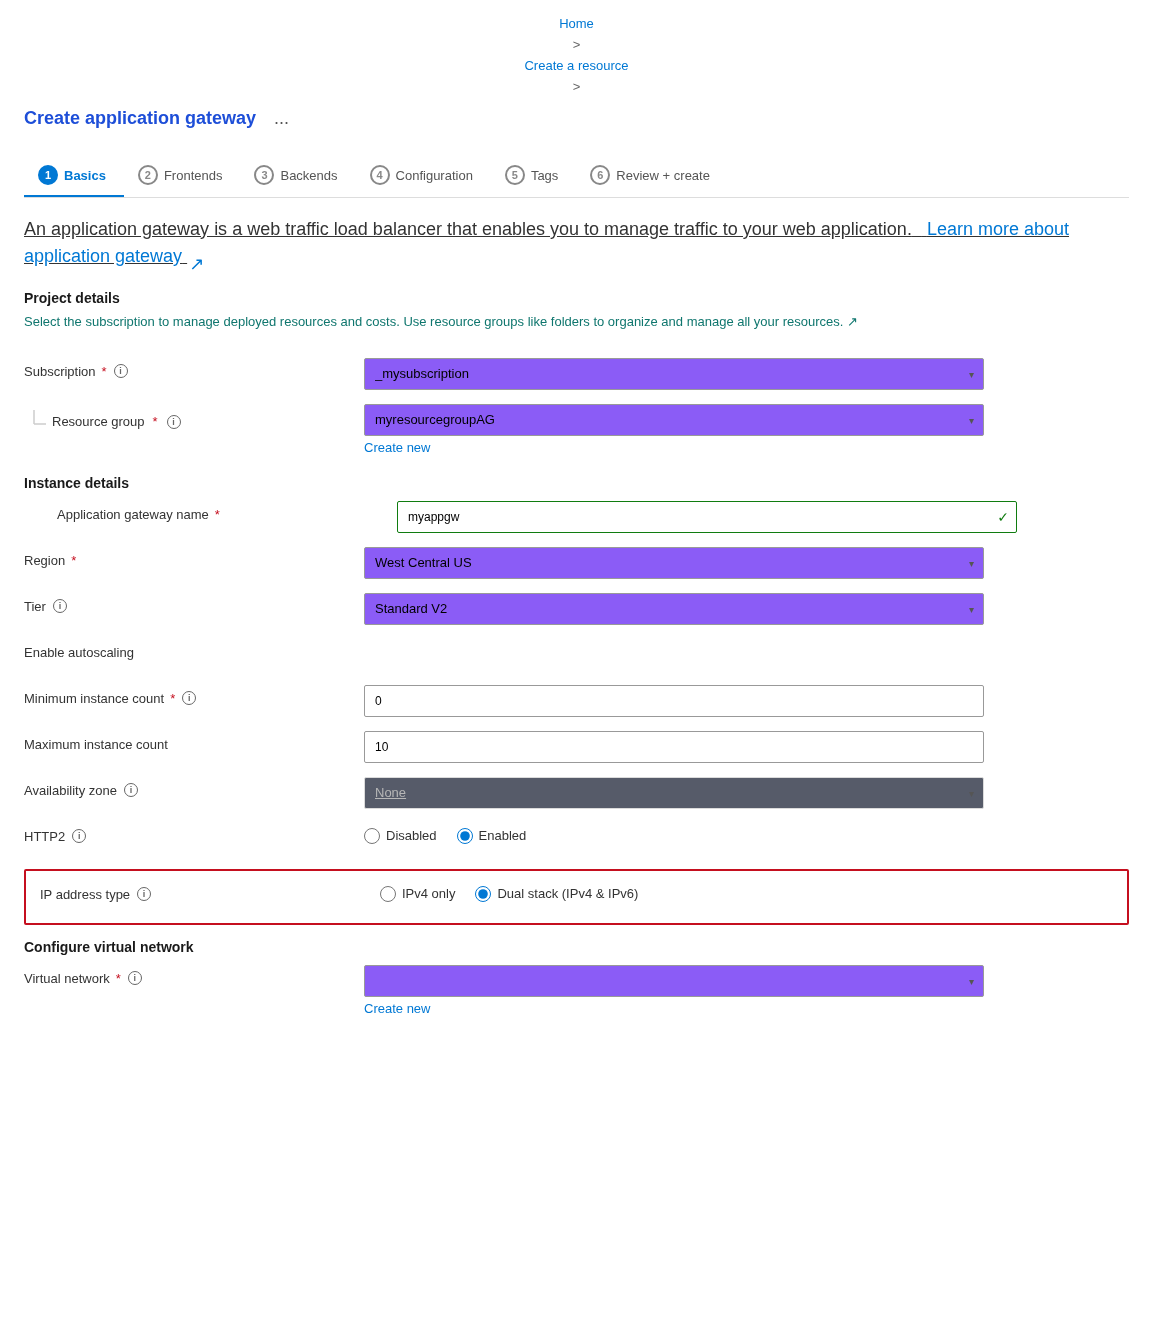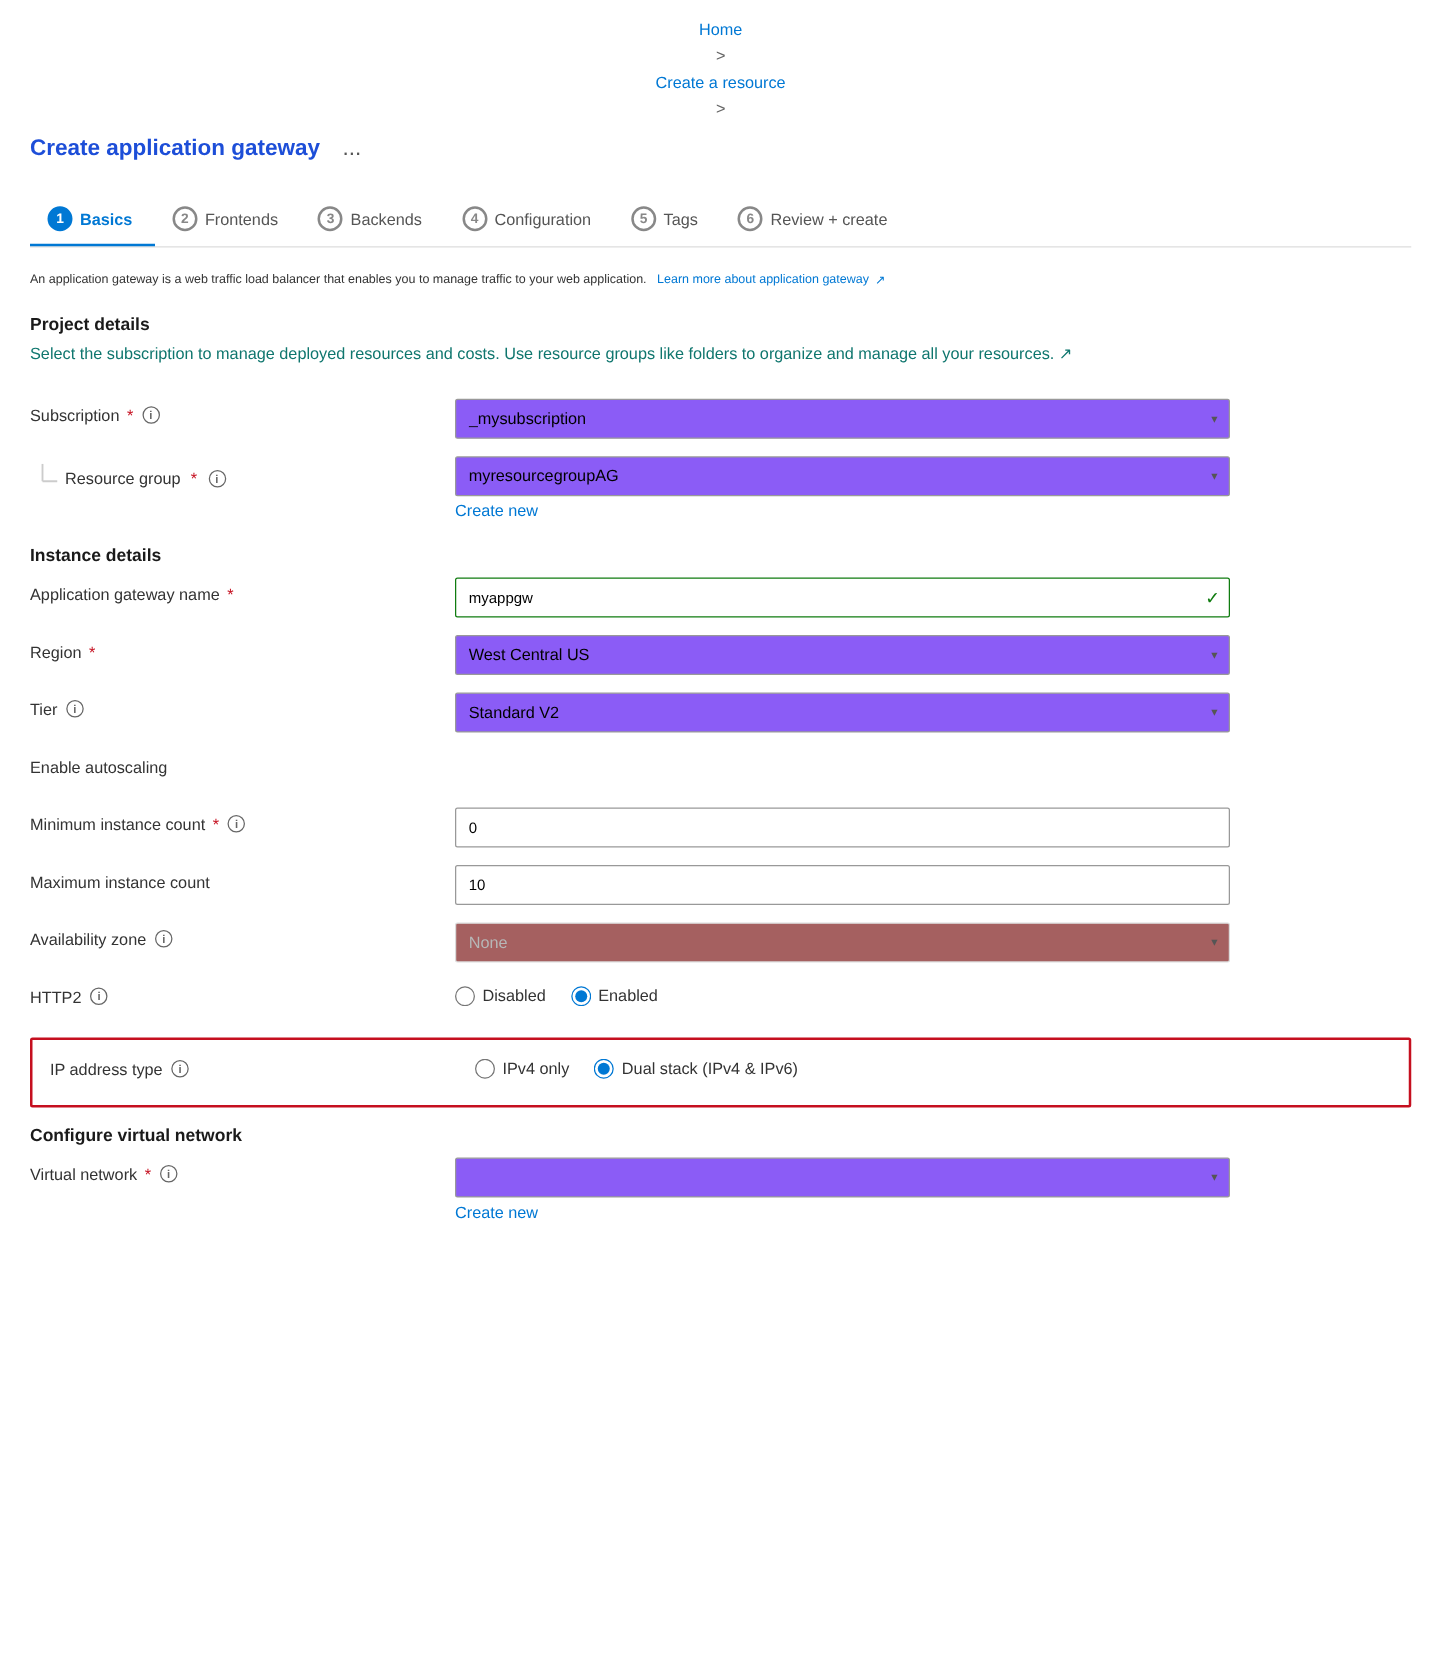--- a/index.html
+++ b/index.html
@@ -78,24 +78,25 @@
       border: 2px solid #888;
       color: #888;
     }
     .tab.active .tab-circle {
       background: #0078d4;
       border-color: #0078d4;
       color: #fff;
     }
     
     .description {
-      font-size: 10px;
+      font-size: 18px;
       color: #333;
       margin-bottom: 20px;
       line-height: 1.5;
+      text-decoration: underline;
     }
     .description a { color: #0078d4; text-decoration: none; }
     .ext-link-icon {
       display: inline-block;
       width: 12px;
       height: 12px;
       margin-left: 2px;
       vertical-align: middle;
     }
     
@@ -223,23 +224,24 @@
       border: 2px solid #c50f1f;
       border-radius: 2px;
       padding: 10px 14px;
       margin-bottom: 14px;
     }
     .highlight-box .form-row {
       margin-bottom: 0;
     }
     
     .select-wrapper select:disabled {
-      background: #7f1d1d;
+      background: #0f172a;
       color: #999;
       border-color: #ccc;
+      text-decoration: underline;
     }
     
     .vnet-section {
       margin-top: 10px;
     }
     
     .info-circle {
       display: inline-flex;
       align-items: center;
       justify-content: center;
@@ -349,21 +351,21 @@
         <span class="chevron">▾</span>
       </div>
       <a class="create-new-link">Create new</a>
     </div>
   </div>
 </div>
 
 <div style="margin-top: 20px;">
   <div class="section-title">Instance details</div>
 
-  <div class="form-row" style="margin-top: 10px;">
+  <div class="form-row" style="margin-top: 10px; margin-left: 33px;">
     <div class="form-label">
       <span>Application gateway name</span>
       <span class="required">*</span>
     </div>
     <div class="form-control">
       <div class="input-wrapper">
         <input type="text" class="input-field valid" value="myappgw" style="">
         <span class="check-icon">✓</span>
       </div>
     </div>

